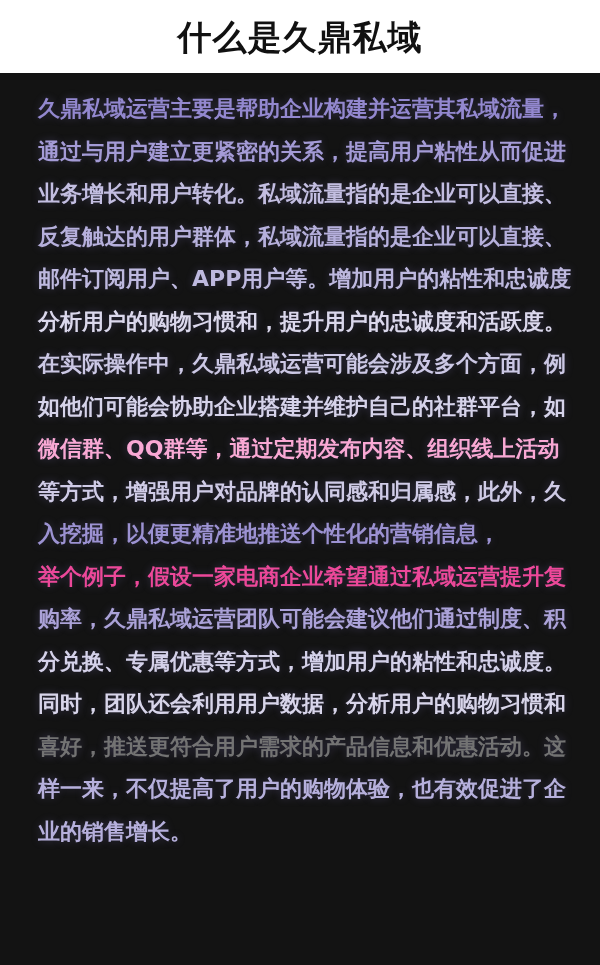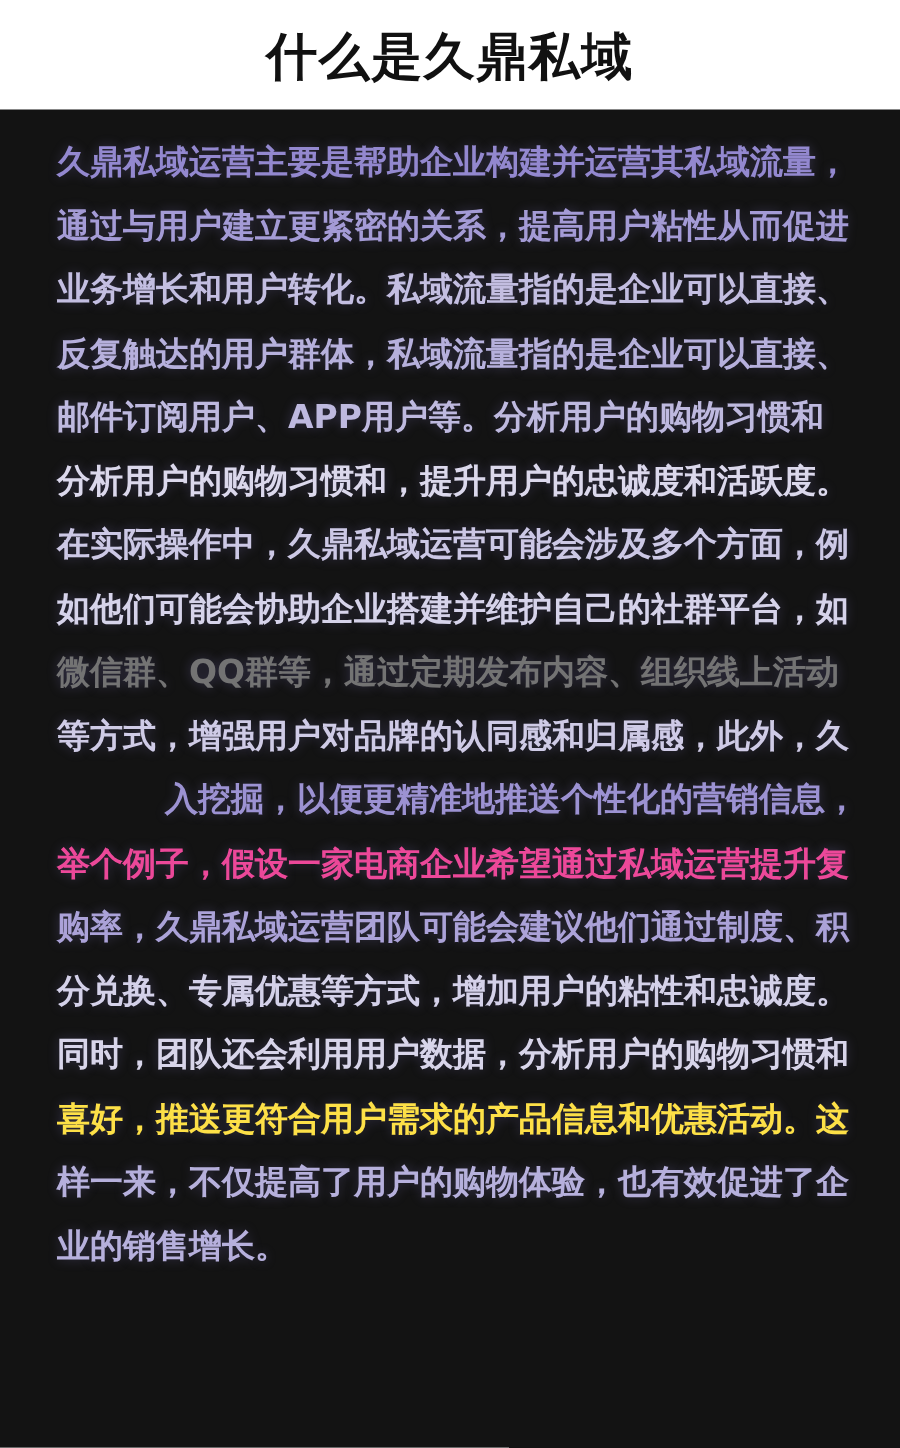--- a/index.html
+++ b/index.html
@@ -27,21 +27,21 @@
     letter-spacing: 1px;
   }
   .panel {
     position: absolute;
     top: 73px;
     left: 0;
     right: 0;
     bottom: 0;
     background: #131313;
     box-sizing: border-box;
-    padding: 15px 28px 0 38px;
+    padding: 15px 16px 0 38px;
     overflow: hidden;
   }
   .line {
     font-size: 22px;
     font-weight: bold;
     line-height: 42.5px;
     white-space: nowrap;
     letter-spacing: 0px;
     text-shadow: 0 0 8px rgba(140,130,210,0.30);
   }
@@ -51,27 +51,27 @@
 
 <div class="header">
   <div class="title" style="color: rgb(17, 17, 17);">什么是久鼎私域</div>
 </div>
 
 <div class="panel" style="background: rgb(19, 19, 19);">
   <div class="line" style="color: rgb(147, 136, 207);">久鼎私域运营主要是帮助企业构建并运营其私域流量，</div>
   <div class="line" style="color: rgb(164, 155, 214);">通过与用户建立更紧密的关系，提高用户粘性从而促进</div>
   <div class="line" style="color: rgb(195, 190, 225);">业务增长和用户转化。私域流量指的是企业可以直接、</div>
   <div class="line" style="color: rgb(182, 176, 220);">反复触达的用户群体，私域流量指的是企业可以直接、</div>
-  <div class="line" style="color: rgb(190, 185, 223);">邮件订阅用户、APP用户等。分析用户的购物习惯和</div>
+  <div class="line" style="color: rgb(190, 185, 223);">邮件订阅用户、APP用户等。增加用户的粘性和忠诚度</div>
   <div class="line" style="color: rgb(219, 216, 236);">分析用户的购物习惯和，提升用户的忠诚度和活跃度。</div>
   <div class="line" style="color: rgb(204, 200, 229);">在实际操作中，久鼎私域运营可能会涉及多个方面，例</div>
   <div class="line" style="color: rgb(214, 211, 234);">如他们可能会协助企业搭建并维护自己的社群平台，如</div>
-  <div class="line" style="color: #737373;">微信群、QQ群等，通过定期发布内容、组织线上活动</div>
+  <div class="line" style="color: #f9a8d4;">微信群、QQ群等，通过定期发布内容、组织线上活动</div>
   <div class="line" style="color: rgb(207, 203, 230);">等方式，增强用户对品牌的认同感和归属感，此外，久</div>
-  <div class="line" style="color: rgb(156, 146, 210); text-align: right;">入挖掘，以便更精准地推送个性化的营销信息，</div>
+  <div class="line" style="color: rgb(156, 146, 210);">入挖掘，以便更精准地推送个性化的营销信息，</div>
   <div class="line" style="color: #ec4899;">举个例子，假设一家电商企业希望通过私域运营提升复</div>
   <div class="line" style="color: rgb(171, 162, 216);">购率，久鼎私域运营团队可能会建议他们通过制度、积</div>
   <div class="line" style="color: rgb(212, 209, 233);">分兑换、专属优惠等方式，增加用户的粘性和忠诚度。</div>
   <div class="line" style="color: rgb(216, 213, 234);">同时，团队还会利用用户数据，分析用户的购物习惯和</div>
-  <div class="line" style="color: #fde047;">喜好，推送更符合用户需求的产品信息和优惠活动。这</div>
+  <div class="line" style="color: #737373;">喜好，推送更符合用户需求的产品信息和优惠活动。这</div>
   <div class="line" style="color: rgb(182, 176, 220);">样一来，不仅提高了用户的购物体验，也有效促进了企</div>
   <div class="line" style="color: rgb(182, 176, 220);">业的销售增长。</div>
 </div>
 
 </body></html>

